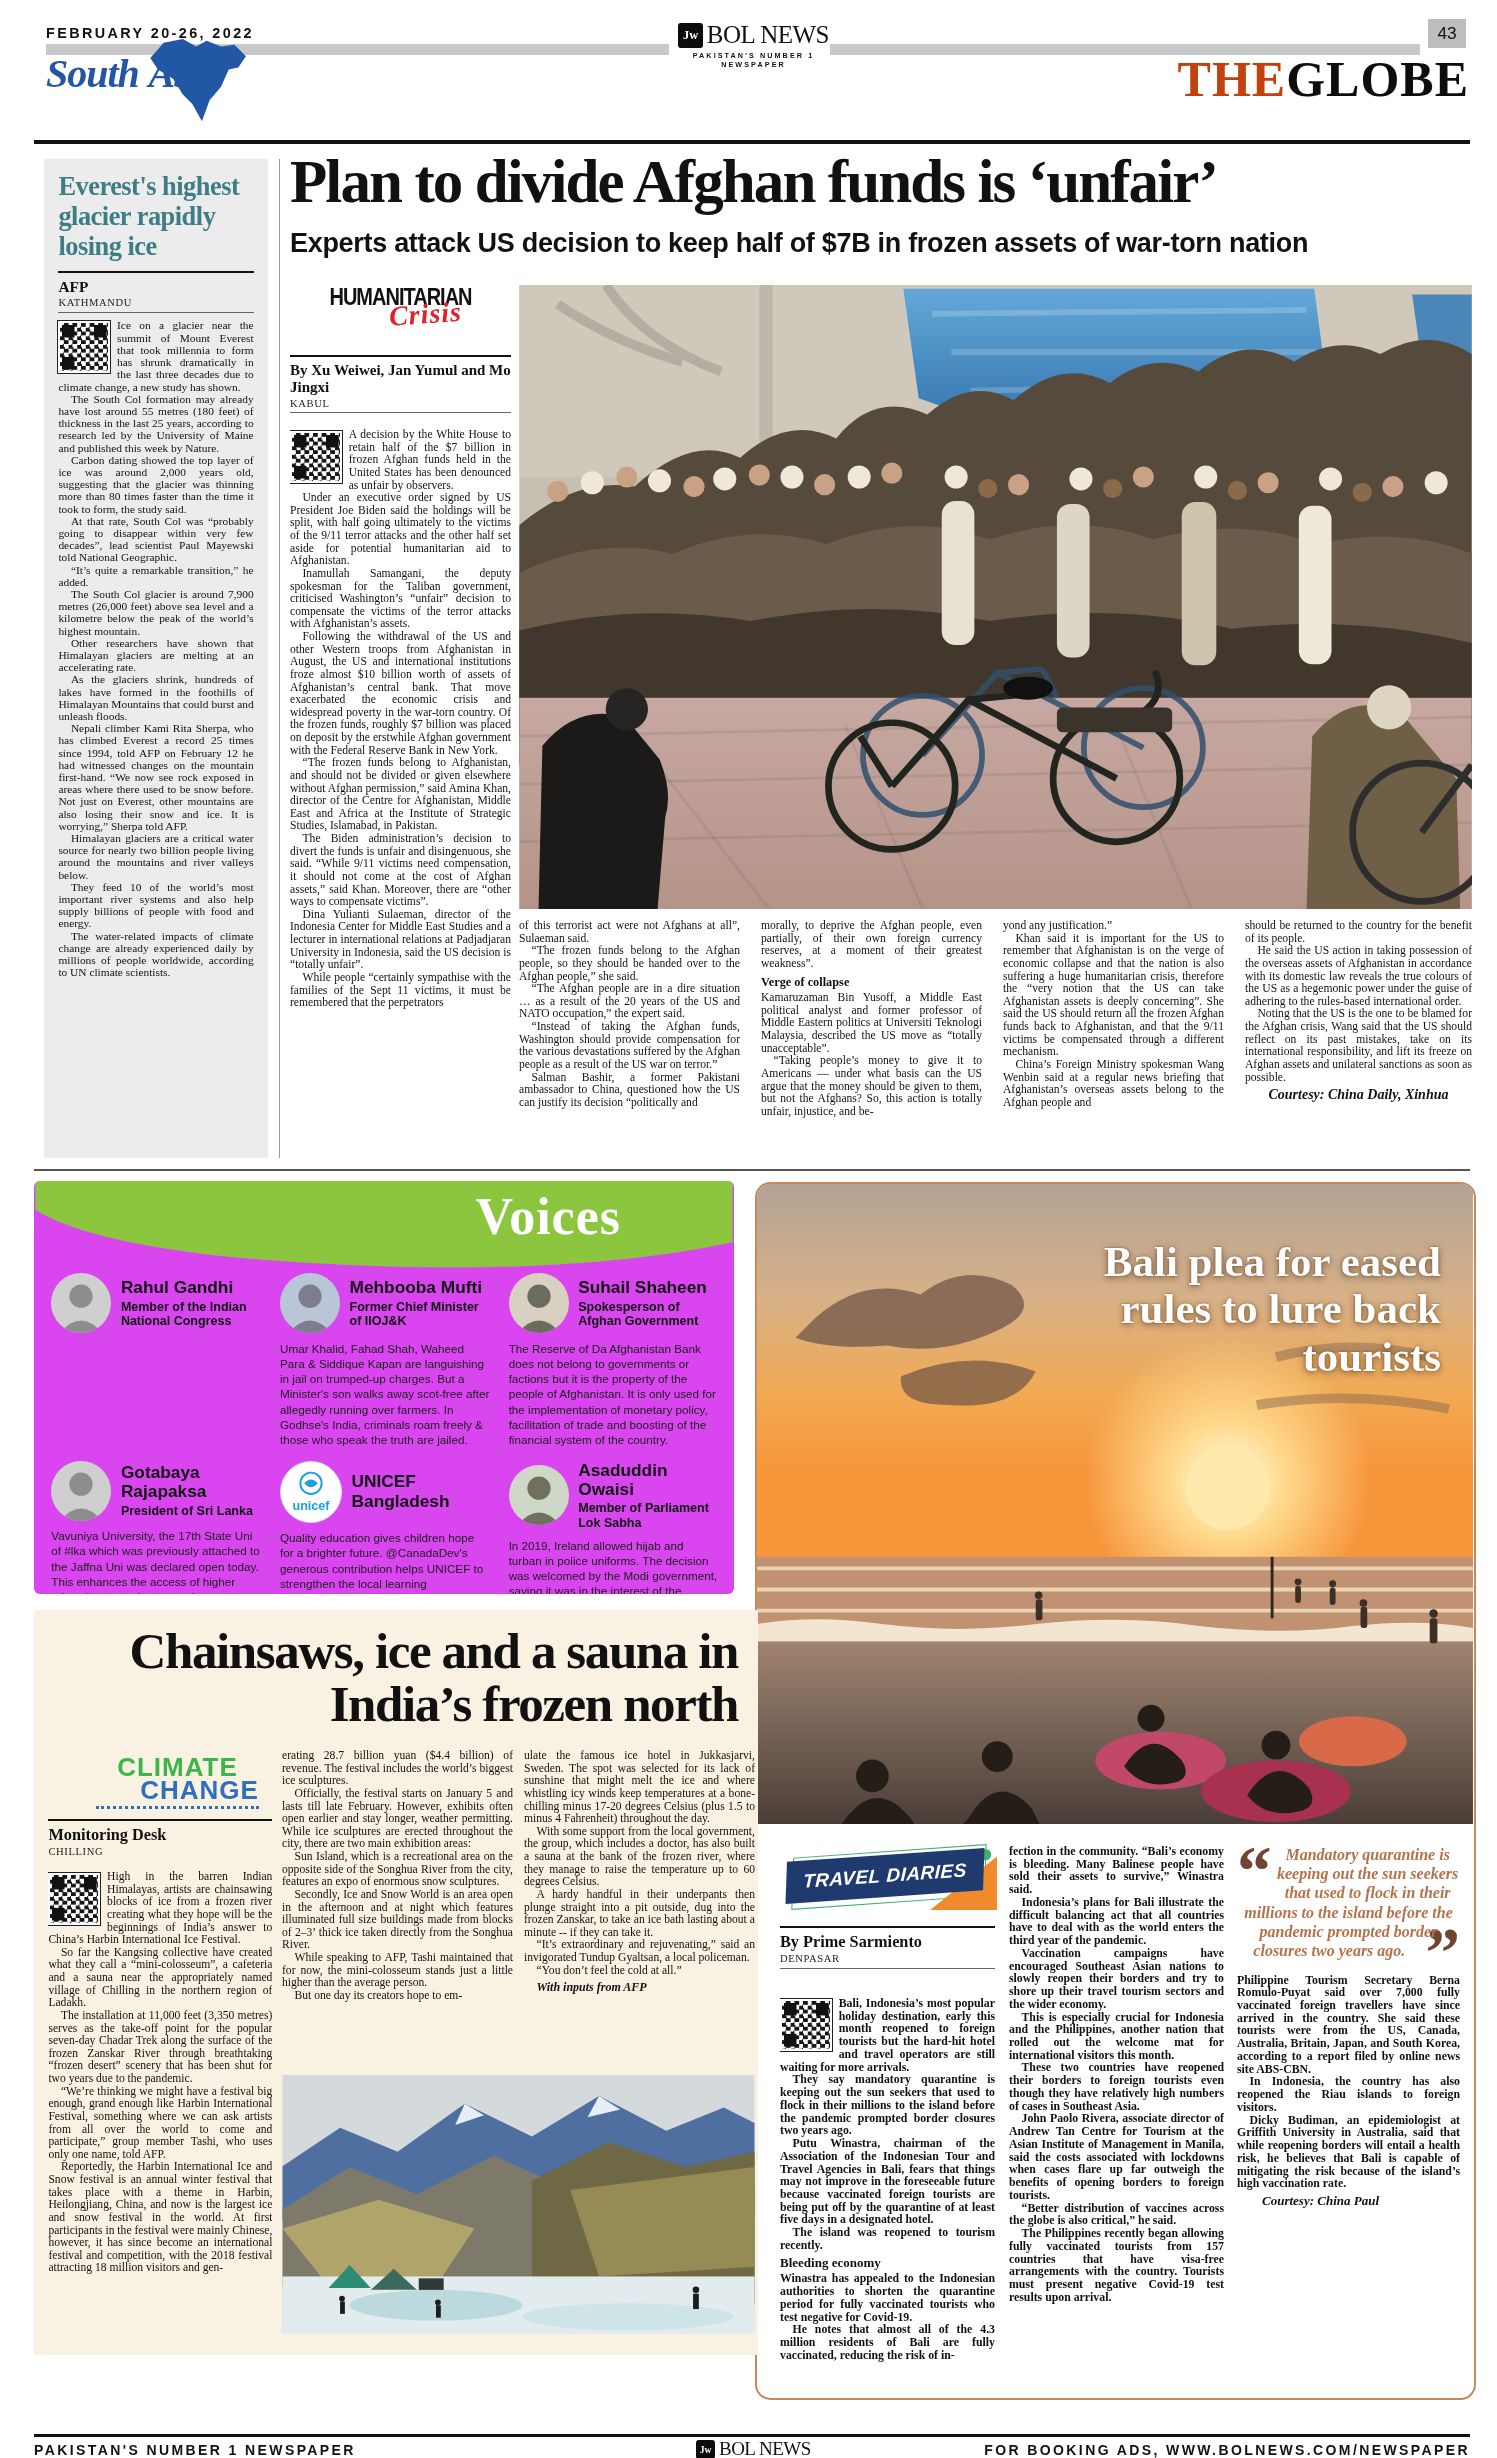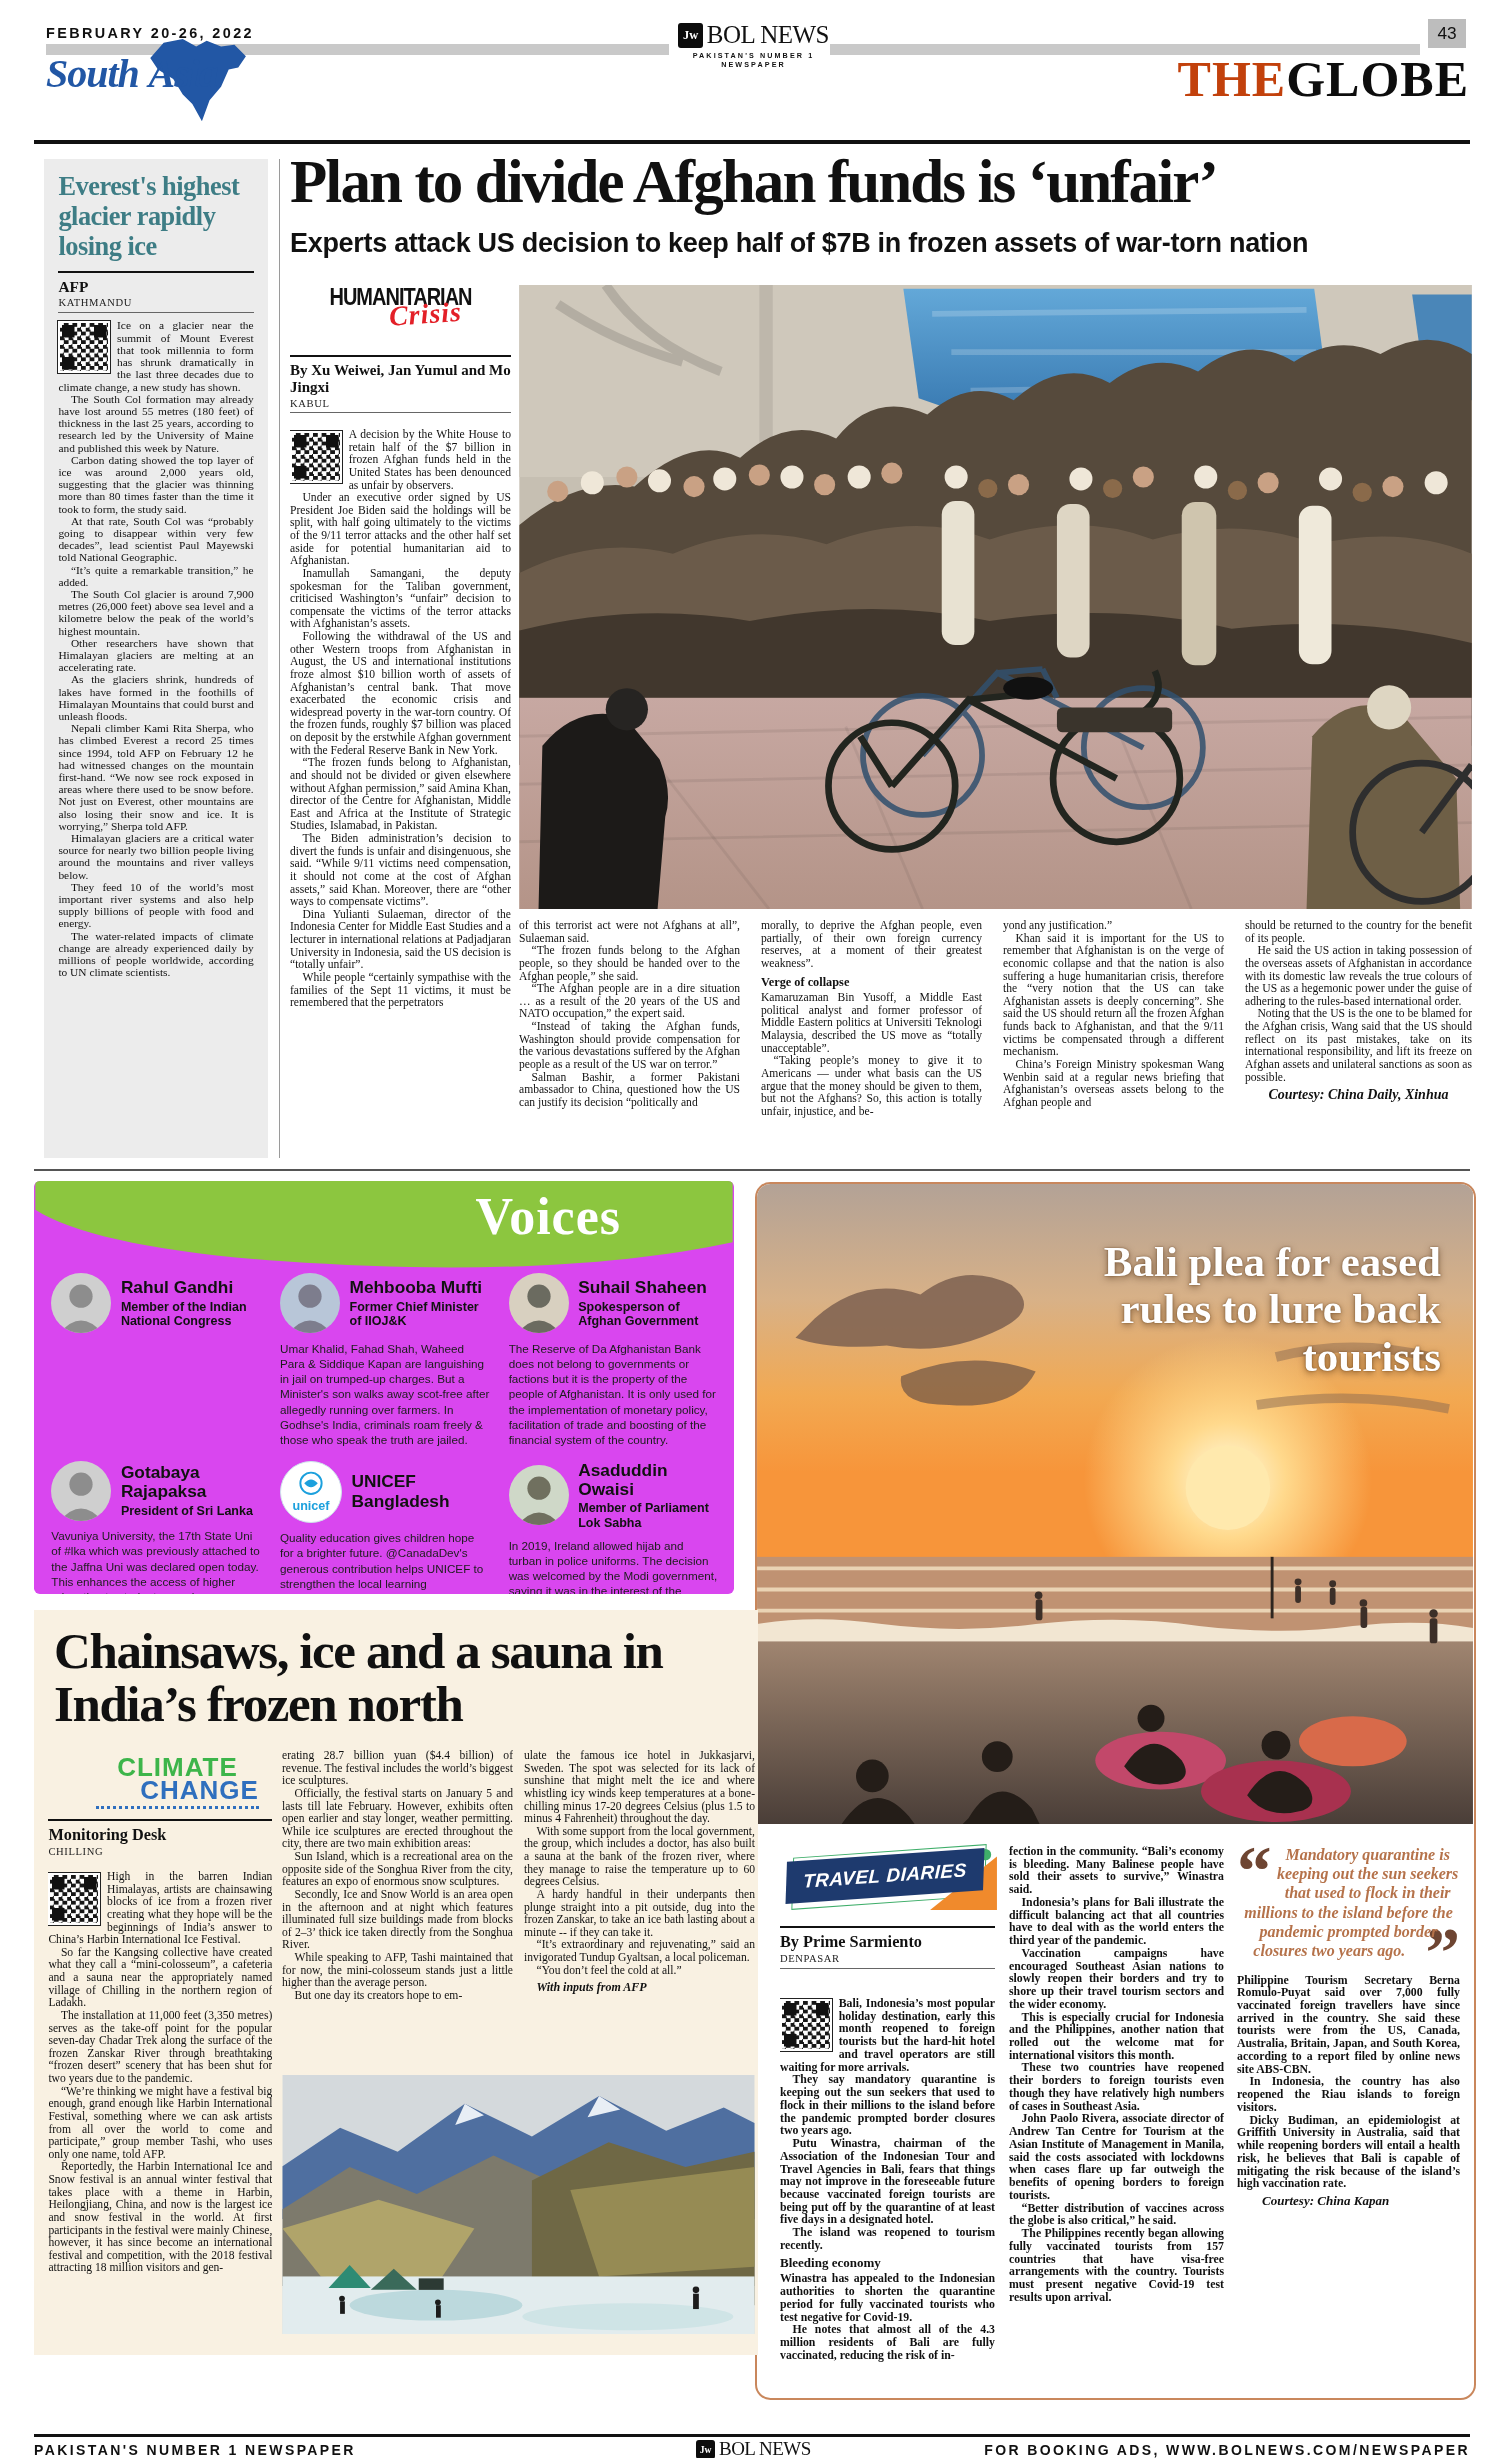--- a/index.html
+++ b/index.html
@@ -377,26 +377,26 @@
     <div class="flow"><span style="display:contents;"><p>Winastra has appealed to the Indonesian authorities to shorten the quarantine period for fully vaccinated tourists who test negative for Covid-19.</p><p>He notes that almost all of the 4.3 million residents of Bali are fully vaccinated, reducing the risk of in-</p></span></div>
   </div>
   <div class="abs balitxt flow" style="left:252px;top:661px;width:215px;height:538px;overflow:hidden;">
     <span style="display:contents;"><p>fection in the community. “Bali’s economy is bleeding. Many Balinese people have sold their assets to survive,” Winastra said.</p><p>Indonesia’s plans for Bali illustrate the difficult balancing act that all countries have to deal with as the world enters the third year of the pandemic.</p><p>Vaccination campaigns have encouraged Southeast Asian nations to slowly reopen their borders and try to shore up their travel tourism sectors and the wider economy.</p><p>This is especially crucial for Indonesia and the Philippines, another nation that rolled out the welcome mat for international visitors this month.</p><p>These two countries have reopened their borders to foreign tourists even though they have relatively high numbers of cases in Southeast Asia.</p><p>John Paolo Rivera, associate director of Andrew Tan Centre for Tourism at the Asian Institute of Management in Manila, said the costs associated with lockdowns when cases flare up far outweigh the benefits of opening borders to foreign tourists.</p><p>“Better distribution of vaccines across the globe is also critical,” he said.</p><p>The Philippines recently began allowing fully vaccinated tourists from 157 countries that have visa-free arrangements with the country. Tourists must present negative Covid-19 test results upon arrival.</p></span>
   </div>
   <div class="abs" style="left:480px;top:661px;width:223px;height:538px;overflow:hidden;">
     <div class="pq">Mandatory quarantine is keeping out the sun seekers that used to flock in their millions to the island before the pandemic prompted border closures two years ago.</div>
     <div class="flow balitxt" style="margin-top:13.4px;">
       <span style="display:contents;"><p>Philippine Tourism Secretary Berna Romulo-Puyat said over 7,000 fully vaccinated foreign travellers have since arrived in the country. She said these tourists were from the US, Canada, Australia, Britain, Japan, and South Korea, according to a report filed by online news site ABS-CBN.</p><p>In Indonesia, the country has also reopened the Riau islands to foreign visitors.</p><p>Dicky Budiman, an epidemiologist at Griffith University in Australia, said that while reopening borders will entail a health risk, he believes that Bali is capable of mitigating the risk because of the island’s high vaccination rate.</p></span>
     </div>
-    <div class="credit" style="font-size:13px;text-align:left;text-indent:25px;">Courtesy: China Kapan</div>
+    <div class="credit" style="font-size:13px;text-align:left;text-indent:25px;">Courtesy: China Paul</div>
   </div>
 </div>
 
 <div class="abs" style="left:34px;top:1610px;width:724px;height:745px;background:#f9f1e2;overflow:hidden;">
-  <div style="margin:15.4px auto 0;width:684px;text-align:left;font-weight:bold;font-size:51px;line-height:1.04;letter-spacing:-1.4px;">Chainsaws, ice and a sauna in India’s frozen north</div>
+  <div style="margin:15.4px auto 0;width:684px;text-align:right;font-weight:bold;font-size:51px;line-height:1.04;letter-spacing:-1.4px;">Chainsaws, ice and a sauna in India’s frozen north</div>
   <div class="abs sans" style="left:38px;top:142px;width:211px;text-align:center;">
     <div style="color:#3db54a;font-weight:900;font-size:26px;letter-spacing:1px;">CLIMATE</div>
     <div style="color:#2f6fbe;font-weight:900;font-size:26px;letter-spacing:1px;margin-top:-7.7px;padding-left:44px;border-bottom:3.8px dotted #2f6fbe;display:inline-block;">CHANGE</div>
   </div>
   <div class="abs" style="left:14.4px;top:209px;width:224px;">
     <div class="bl-rule"></div>
     <div class="byline" style="font-size:16.3px;">Monitoring Desk</div>
     <div class="dateline">CHILLING</div>
   </div>
   <div class="abs flow bodytxt" style="left:14.4px;top:261px;width:224px;height:471px;overflow:hidden;">

